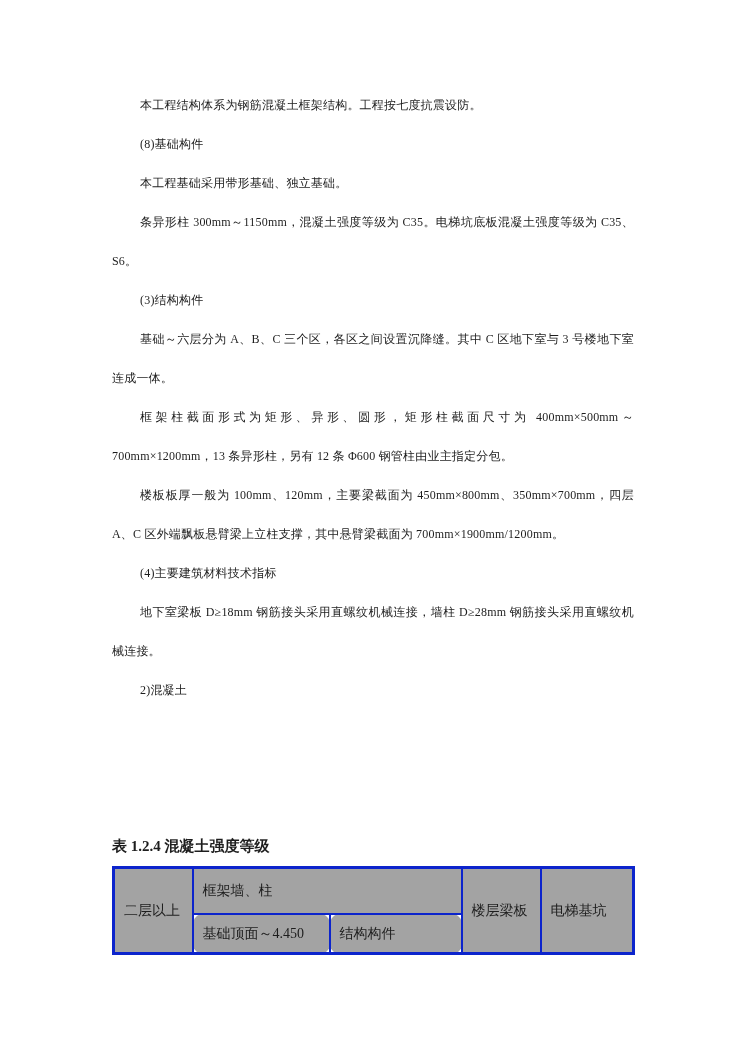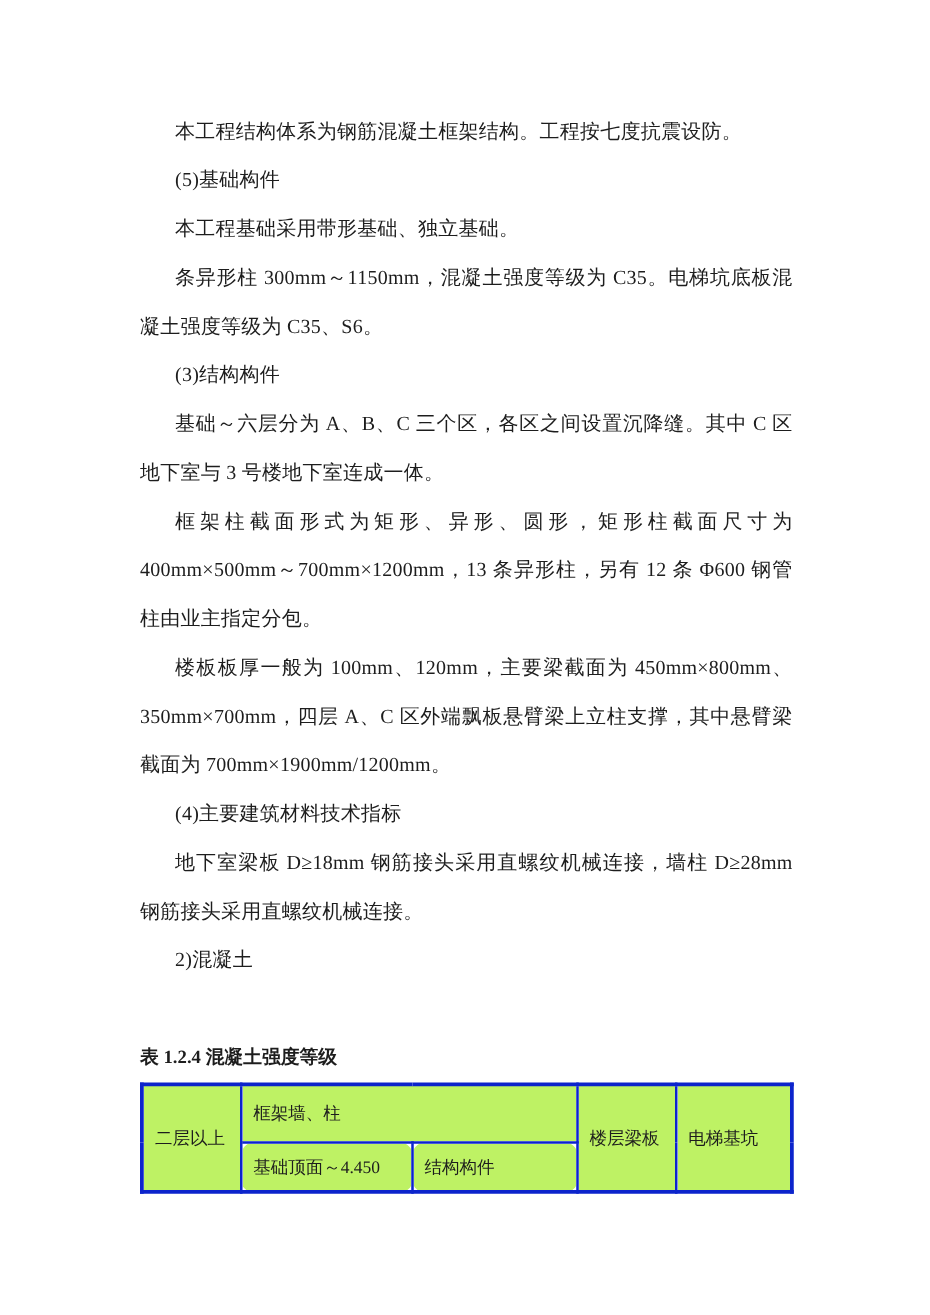--- a/index.html
+++ b/index.html
@@ -17,21 +17,21 @@
     color: #1d1d1d;
   }
   .content {
     position: absolute;
     left: 112px;
     top: 86px;
     width: 522px;
   }
   .para {
     margin: 0;
-    font-size: 16px;
+    font-size: 12px;
     line-height: 39px;
     text-align: justify;
     text-justify: inter-character;
     letter-spacing: 0.2px;
   }
   .para.indent {
     text-indent: 28px;
   }
   .table-caption {
     position: absolute;
@@ -46,41 +46,41 @@
   table.strength {
     position: absolute;
     left: 112px;
     top: 866px;
     width: 520px;
     border-collapse: collapse;
     table-layout: fixed;
   }
   table.strength td {
     border: 2px solid #0c24cc;
-    background: #bef264;
+    background: #a3a3a3;
     font-size: 14px;
     padding: 0 4px 0 9px;
     vertical-align: middle;
     overflow: hidden;
     white-space: nowrap;
   }
   table.strength {
     border: 3px solid #0c24cc;
   }
   tr.row-top td { height: 44px; }
   tr.row-bottom td { height: 37px; border-radius: 10px; }
 </style>
 </head>
 <body>
 
 <div class="page">
 
   <div class="content">
     <p class="para indent">本工程结构体系为钢筋混凝土框架结构。工程按七度抗震设防。</p>
-    <p class="para indent">(5)基础构件</p>
+    <p class="para indent">(8)基础构件</p>
     <p class="para indent">本工程基础采用带形基础、独立基础。</p>
     <p class="para indent">条异形柱 300mm～1150mm，混凝土强度等级为 C35。电梯坑底板混凝土强度等级为 C35、S6。</p>
     <p class="para indent">(3)结构构件</p>
     <p class="para indent">基础～六层分为 A、B、C 三个区，各区之间设置沉降缝。其中 C 区地下室与 3 号楼地下室连成一体。</p>
     <p class="para indent">框架柱截面形式为矩形、异形、圆形，矩形柱截面尺寸为 400mm×500mm～700mm×1200mm，13 条异形柱，另有 12 条 Φ600 钢管柱由业主指定分包。</p>
     <p class="para indent">楼板板厚一般为 100mm、120mm，主要梁截面为 450mm×800mm、350mm×700mm，四层 A、C 区外端飘板悬臂梁上立柱支撑，其中悬臂梁截面为 700mm×1900mm/1200mm。</p>
     <p class="para indent">(4)主要建筑材料技术指标</p>
     <p class="para indent">地下室梁板 D≥18mm 钢筋接头采用直螺纹机械连接，墙柱 D≥28mm 钢筋接头采用直螺纹机械连接。</p>
     <p class="para indent">2)混凝土</p>
   </div>

